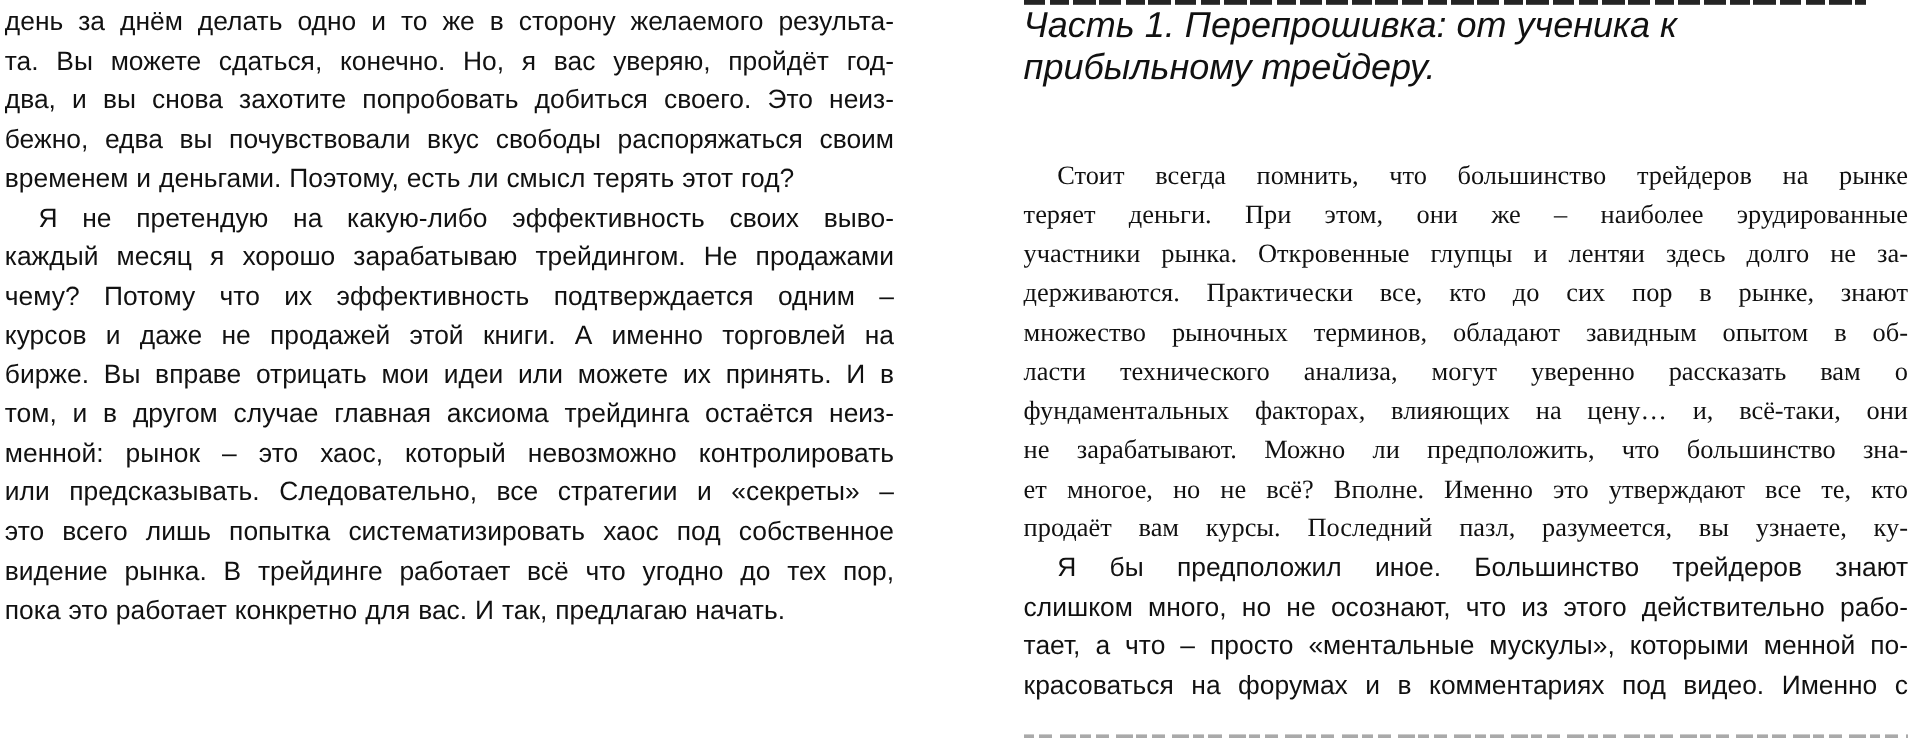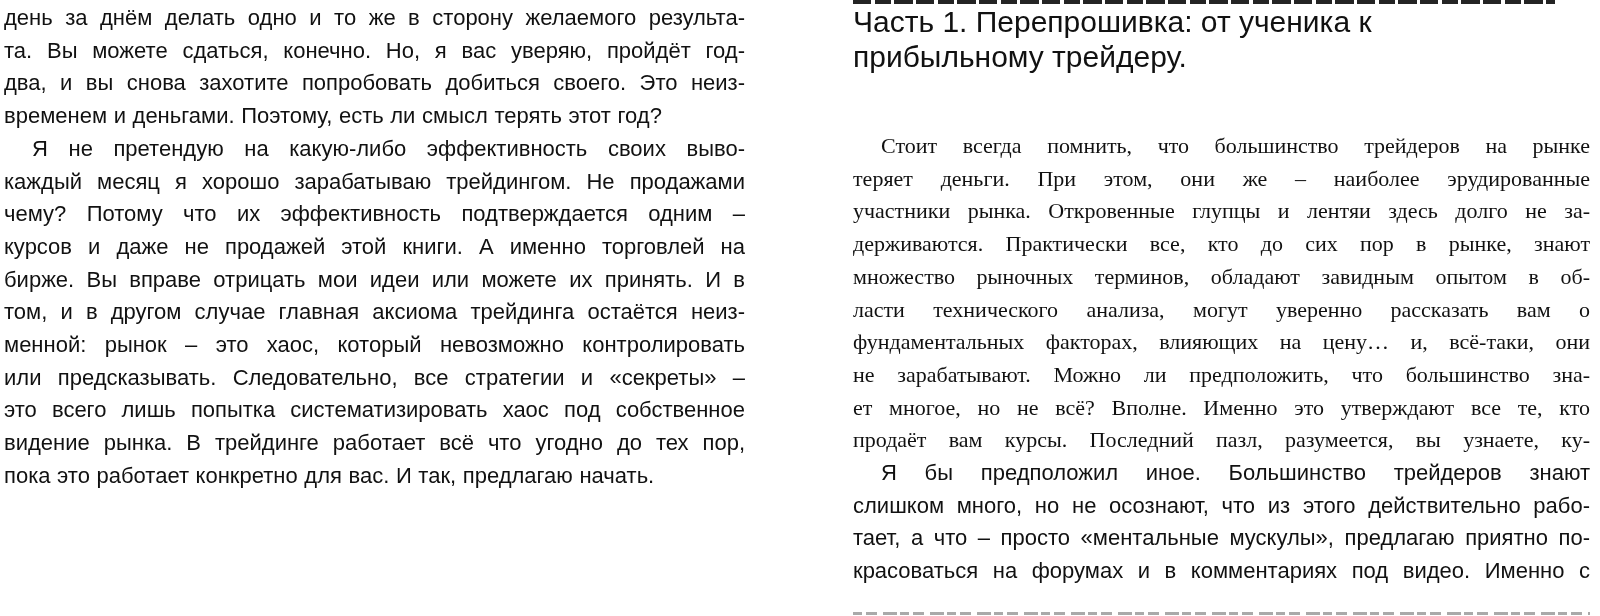--- a/index.html
+++ b/index.html
@@ -46,20 +46,21 @@
   }
   .line.end {
     text-align-last: left;
   }
   .line.indent {
     text-indent: 28px;
   }
   .heading {
     margin: 4px 0 0 0;
     font-weight: 400;
+    font-style: italic;
   }
   .heading .hline {
     font-size: 30px;
     line-height: 35px;
     text-align: left;
     text-align-last: left;
   }
   .page.right .para.first-para {
     margin-top: 56px;
     font-family: Liberation Serif, serif;
@@ -93,20 +94,21 @@
 </head>
 <body>
 
 <div class="book">
 
   <section class="page left">
     <div class="para">
       <div class="line">день за днём делать одно и то же в сторону желаемого результа-</div>
       <div class="line">та. Вы можете сдаться, конечно. Но, я вас уверяю, пройдёт год-</div>
       <div class="line">два, и вы снова захотите попробовать добиться своего. Это неиз-</div>
+      <div class="line">бежно, едва вы почувствовали вкус свободы распоряжаться своим</div>
       <div class="line end">временем и деньгами. Поэтому, есть ли смысл терять этот год?</div>
     </div>
     <div class="para">
       <div class="line indent">Я не претендую на какую-либо эффективность своих выво-</div>
       <div class="line">каждый месяц я хорошо зарабатываю трейдингом. Не продажами</div>
       <div class="line">чему? Потому что их эффективность подтверждается одним –</div>
       <div class="line">курсов и даже не продажей этой книги. А именно торговлей на</div>
       <div class="line">бирже. Вы вправе отрицать мои идеи или можете их принять. И в</div>
       <div class="line">том, и в другом случае главная аксиома трейдинга остаётся неиз-</div>
       <div class="line">менной: рынок – это хаос, который невозможно контролировать</div>
@@ -130,21 +132,21 @@
       <div class="line">множество рыночных терминов, обладают завидным опытом в об-</div>
       <div class="line">ласти технического анализа, могут уверенно рассказать вам о</div>
       <div class="line">фундаментальных факторах, влияющих на цену… и, всё-таки, они</div>
       <div class="line">не зарабатывают. Можно ли предположить, что большинство зна-</div>
       <div class="line">ет многое, но не всё? Вполне. Именно это утверждают все те, кто</div>
       <div class="line">продаёт вам курсы. Последний пазл, разумеется, вы узнаете, ку-</div>
     </div>
     <div class="para">
       <div class="line indent">Я бы предположил иное. Большинство трейдеров знают</div>
       <div class="line">слишком много, но не осознают, что из этого действительно рабо-</div>
-      <div class="line">тает, а что – просто «ментальные мускулы», предлагаю приятно по-</div>
+      <div class="line">тает, а что – просто «ментальные мускулы», которыми менной по-</div>
       <div class="line">красоваться на форумах и в комментариях под видео. Именно с</div>
     </div>
   </section>
 
   <div class="artifact top"></div>
   <div class="artifact bottom"></div>
 
 </div>
 
 </body></html>

